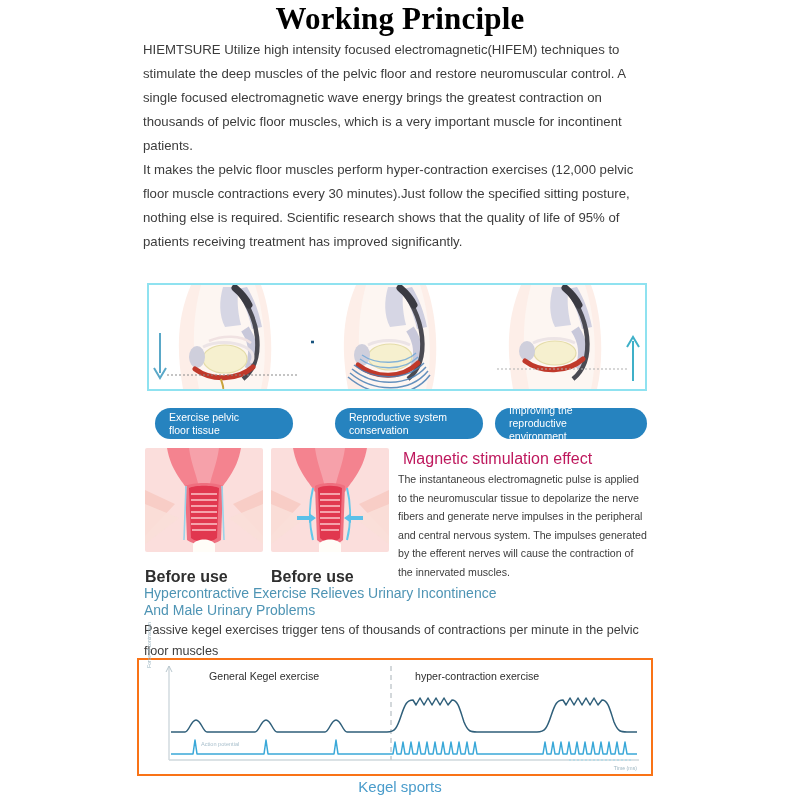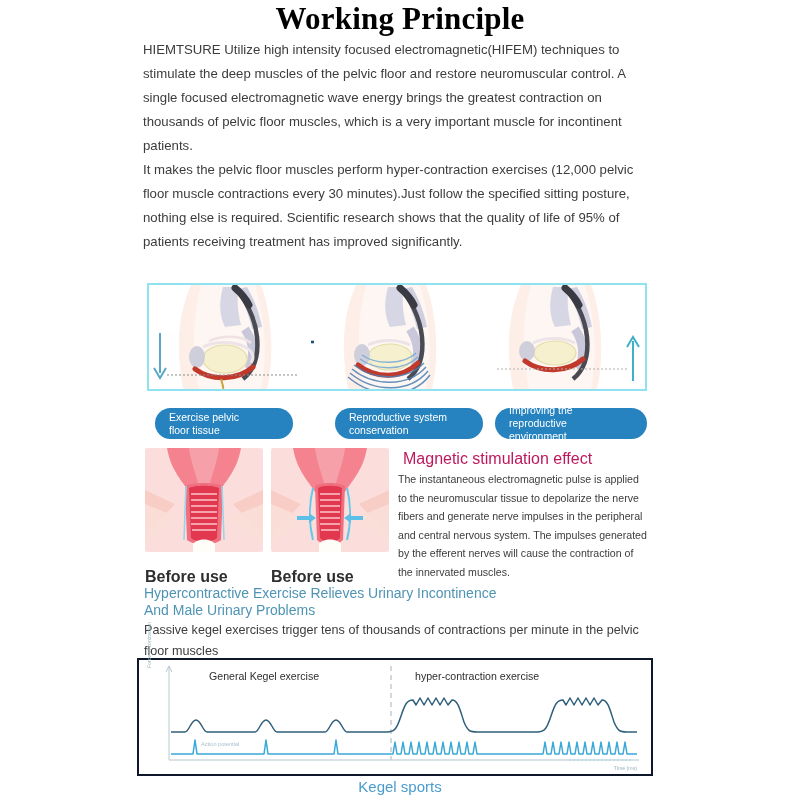--- a/index.html
+++ b/index.html
@@ -103,21 +103,21 @@
     font-size:14px; line-height:17px; color:#4e94b4;
   }
   .hyper-sub {
     position:absolute; left:144px; top:620px; width:500px;
     font-size:12.6px; line-height:21px; color:#3c3c3c;
   }
 
   
   .chartbox {
     position:absolute; left:137px; top:658px; width:516px; height:118px;
-    border: 2px solid #0f172a;
+    border: 2px solid #f97316;
     background:#fff;
   }
   .chart-inner { position:absolute; inset:0; }
   .chart-caption {
     position:absolute; left:0; top:778px; width:800px; text-align:center;
     font-size:15px; color:#4a9ccb;
   }
   .seg-title {
     position:absolute; top:10px;
     font-size:10.6px; color:#2e2e2e;

